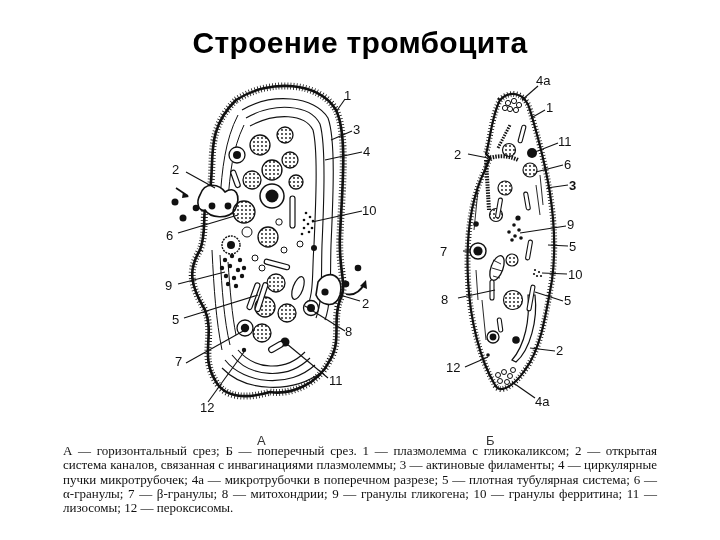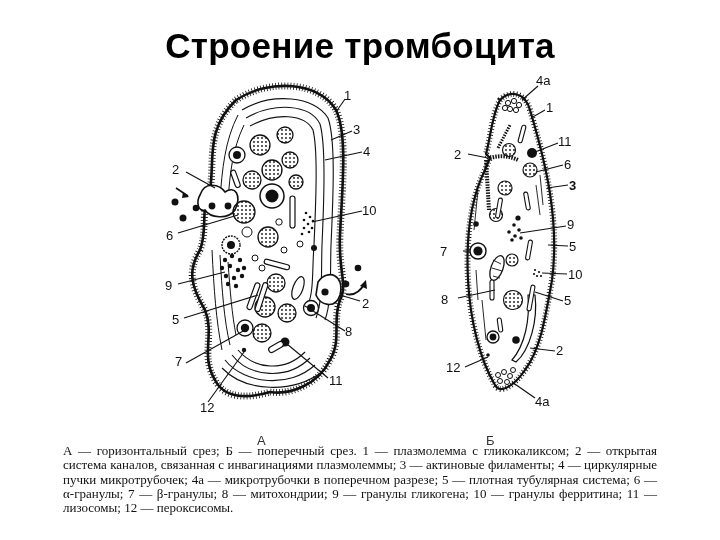--- a/index.html
+++ b/index.html
@@ -1,17 +1,17 @@
 <!DOCTYPE html>
 <html><head>
   <meta charset="utf-8">
   <style>
     html, body { margin: 0; padding: 0; background: #ffffff; }
     body { width: 720px; height: 540px; position: relative; overflow: hidden; font-family: "Liberation Sans", sans-serif; color: #000; }
-    .title { position: absolute; left: 0; width: 720px; top: 26px; text-align: center; font-family: "Liberation Sans", sans-serif; font-weight: bold; font-size: 35px; letter-spacing: 0.3px; }
+    .title { position: absolute; left: 0; width: 720px; top: 26px; text-align: center; font-family: "Liberation Sans", sans-serif; font-weight: bold; font-size: 30px; letter-spacing: 0.3px; }
     .figure { position: absolute; left: 0; top: 0; width: 720px; height: 460px; }
     .fig-label { position: absolute; font-family: "Liberation Sans", sans-serif; font-size: 13px; color: #333; }
     .caption { position: absolute; left: 63px; top: 444px; width: 594px; font-family: "Liberation Serif", serif; font-size: 13px; line-height: 14.3px; text-align: justify; color: #111; }
     .caption p { margin: 0; }
     svg text { font-family: "Liberation Sans", sans-serif; font-size: 13px; fill: #111; }
   </style>
 </head>
 <body>
 
 <div class="title">Строение тромбоцита</div>

